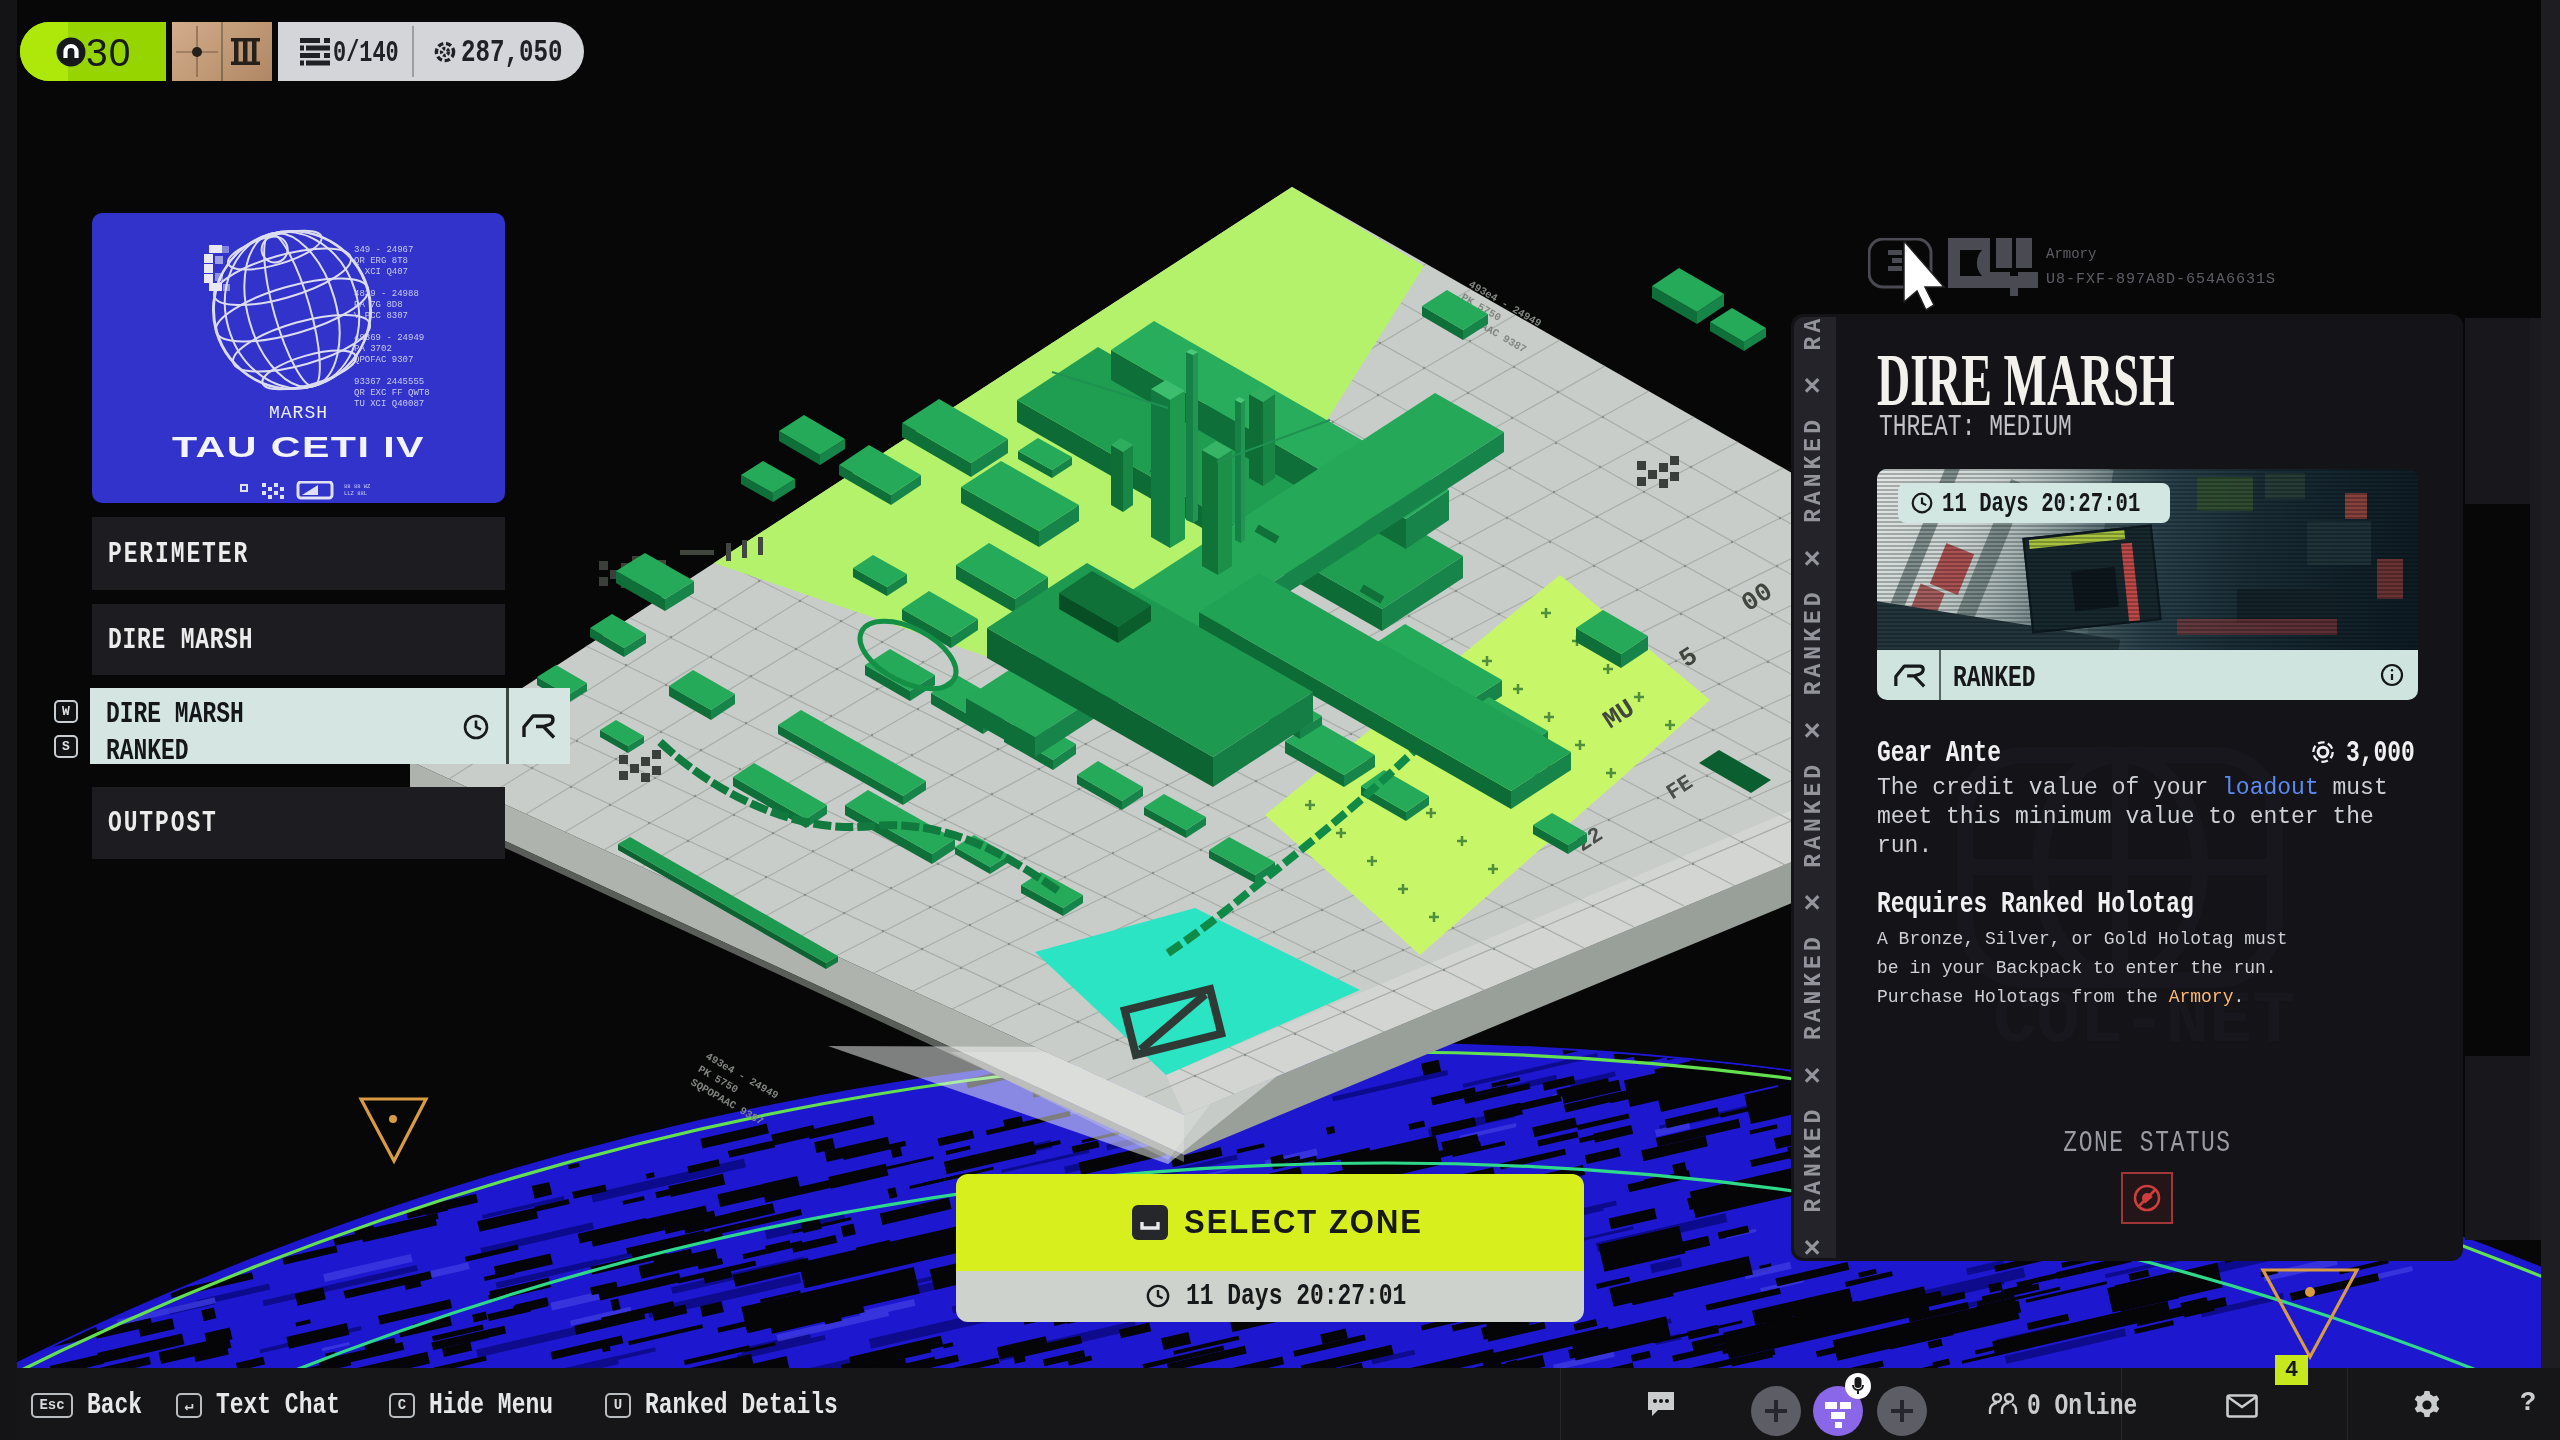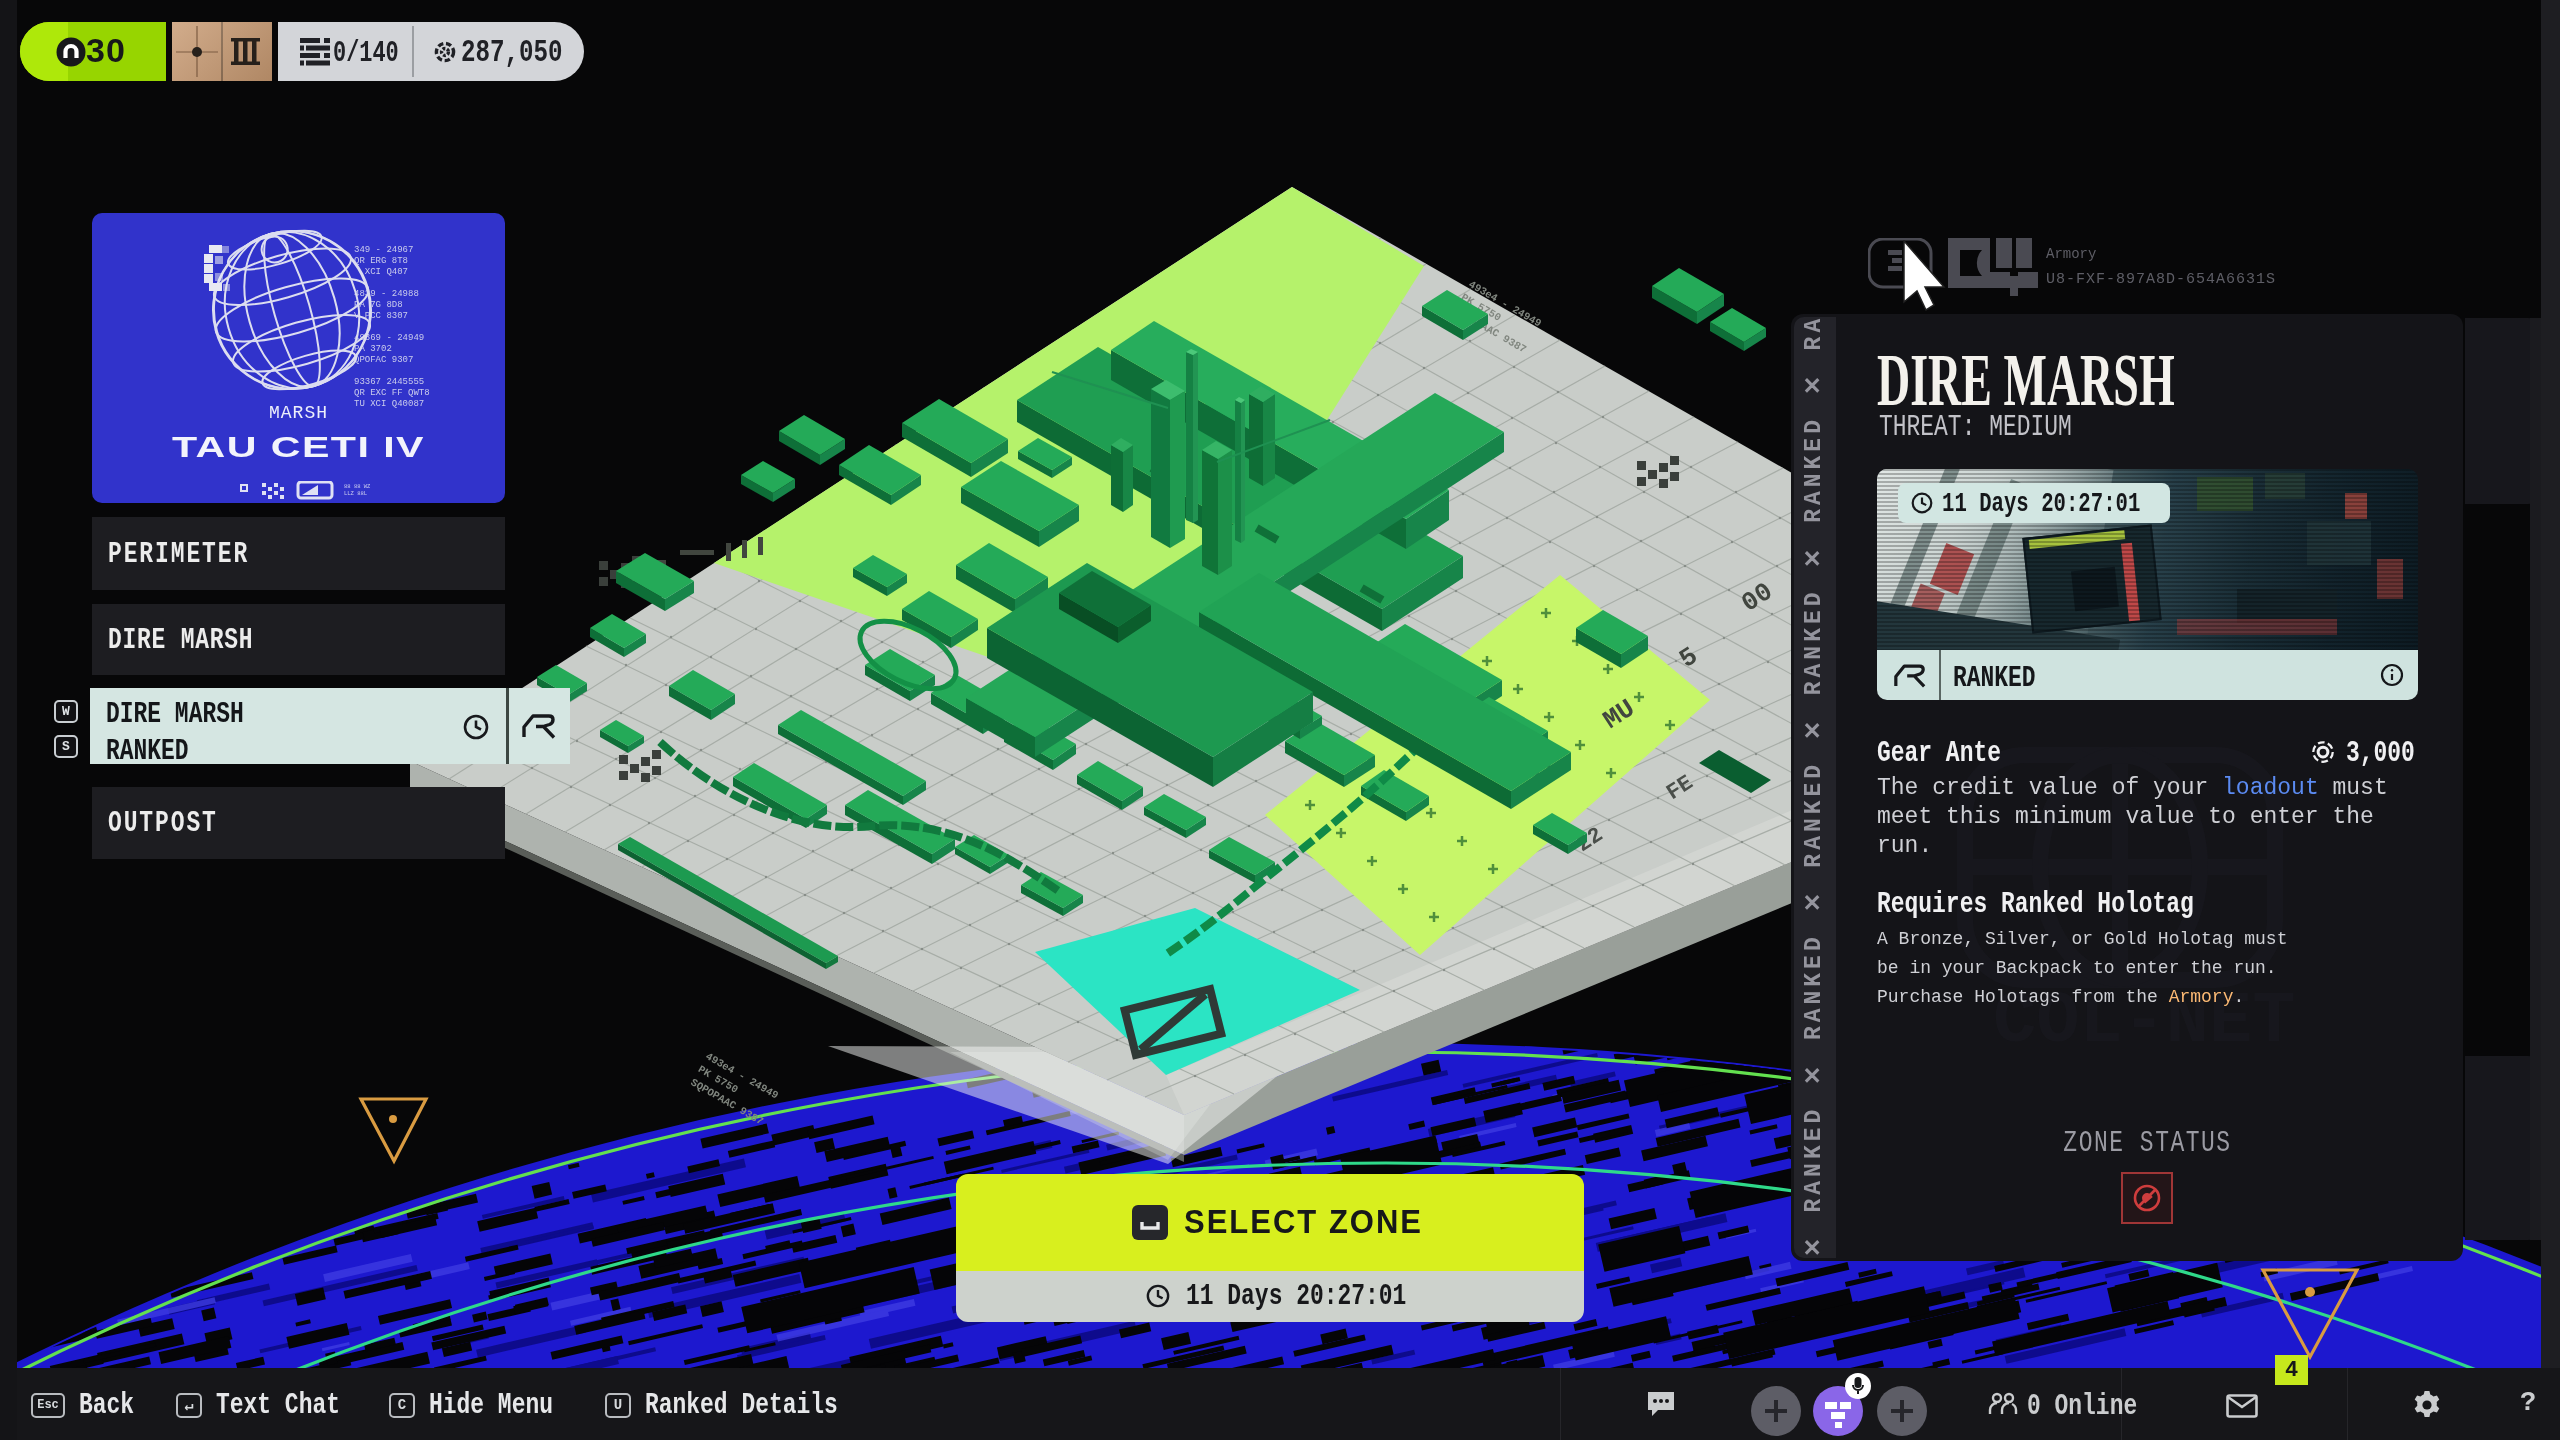--- a/index.html
+++ b/index.html
@@ -1966,21 +1966,21 @@
       <line x1="1217" y1="462" x2="1330" y2="420"></line>
     </g>
 </svg>
 
 <div class="abs" style="left:20px;top:22px;width:146px;height:59px;background:#97d500;border-radius:30px 0 0 30px">
   <div class="abs" style="left:0;top:0;width:48px;height:59px;background:#aee80a;border-radius:30px 0 0 30px"></div>
   <svg class="abs" width="44" height="44" style="left:29px;top:8px" viewBox="0 0 44 44">
     <circle cx="22" cy="22" r="14.5" fill="#17181b"></circle>
     <path d="M16.5 28 V21.5 a5.5 5.5 0 0 1 11 0 V28" fill="none" stroke="#fff" stroke-width="4.2"></path>
   </svg>
-  <div class="abs sans" style="left:66px;top:9px;font-size:34px;font-weight:bold;color:#17181a;letter-spacing:1px">30</div>
+  <div class="abs sans" style="left:66px;top:9px;font-size:39px;font-weight:normal;color:#17181a;letter-spacing:1px">30</div>
 </div>
 <div class="abs" style="left:172px;top:22px;width:100px;height:59px;background:#c89a72">
   <div class="abs" style="left:49px;top:0;width:2px;height:59px;background:#8a6a4e"></div>
   <div class="abs" style="left:0;top:0;width:100px;height:59px;background:linear-gradient(135deg,rgba(255,255,255,.18),rgba(0,0,0,.12))"></div>
   <svg class="abs" width="100" height="59" viewBox="0 0 100 59">
     <g stroke="#7c5c42" stroke-width="1.2">
         <line x1="25" y1="4" x2="25" y2="55"></line>
         <line x1="4" y1="30" x2="46" y2="30"></line>
       </g>
     <circle cx="25" cy="30" r="5" fill="#26201b"></circle>
@@ -2212,21 +2212,21 @@
       <path d="M13 6.5 V13 L18 15.5"></path>
   </svg>
   <div class="abs mono" style="left:230px;top:105px;font-size:30px;font-weight:bold;color:#17181a;transform:scaleX(.765);transform-origin:0 0;white-space:nowrap">11 Days 20:27:01</div>
 </div>
 
 <div class="abs" style="left:0;top:1368px;width:2560px;height:72px;background:#161619">
   <div class="abs" style="left:1560px;top:0;width:1px;height:72px;background:#26262a"></div>
   <div class="abs" style="left:2121px;top:0;width:1px;height:72px;background:#26262a"></div>
   <div class="abs" style="left:2347px;top:0;width:1px;height:72px;background:#26262a"></div>
   <div class="bitem abs" style="left:31px;top:20px">
-      <span class="bchip" style="font-size:12px;width:34px">Esc</span>
+      <span class="bchip" style="font-size:14px;width:42px">Esc</span>
       <span class="cd">Back</span>
     </div>
   <div class="bitem abs" style="left:176px;top:20px">
       <span class="bchip" style="font-size:15px">↵</span>
       <span class="cd">Text Chat</span>
     </div>
   <div class="bitem abs" style="left:389px;top:20px">
       <span class="bchip" style="font-size:14px">C</span>
       <span class="cd">Hide Menu</span>
     </div>

